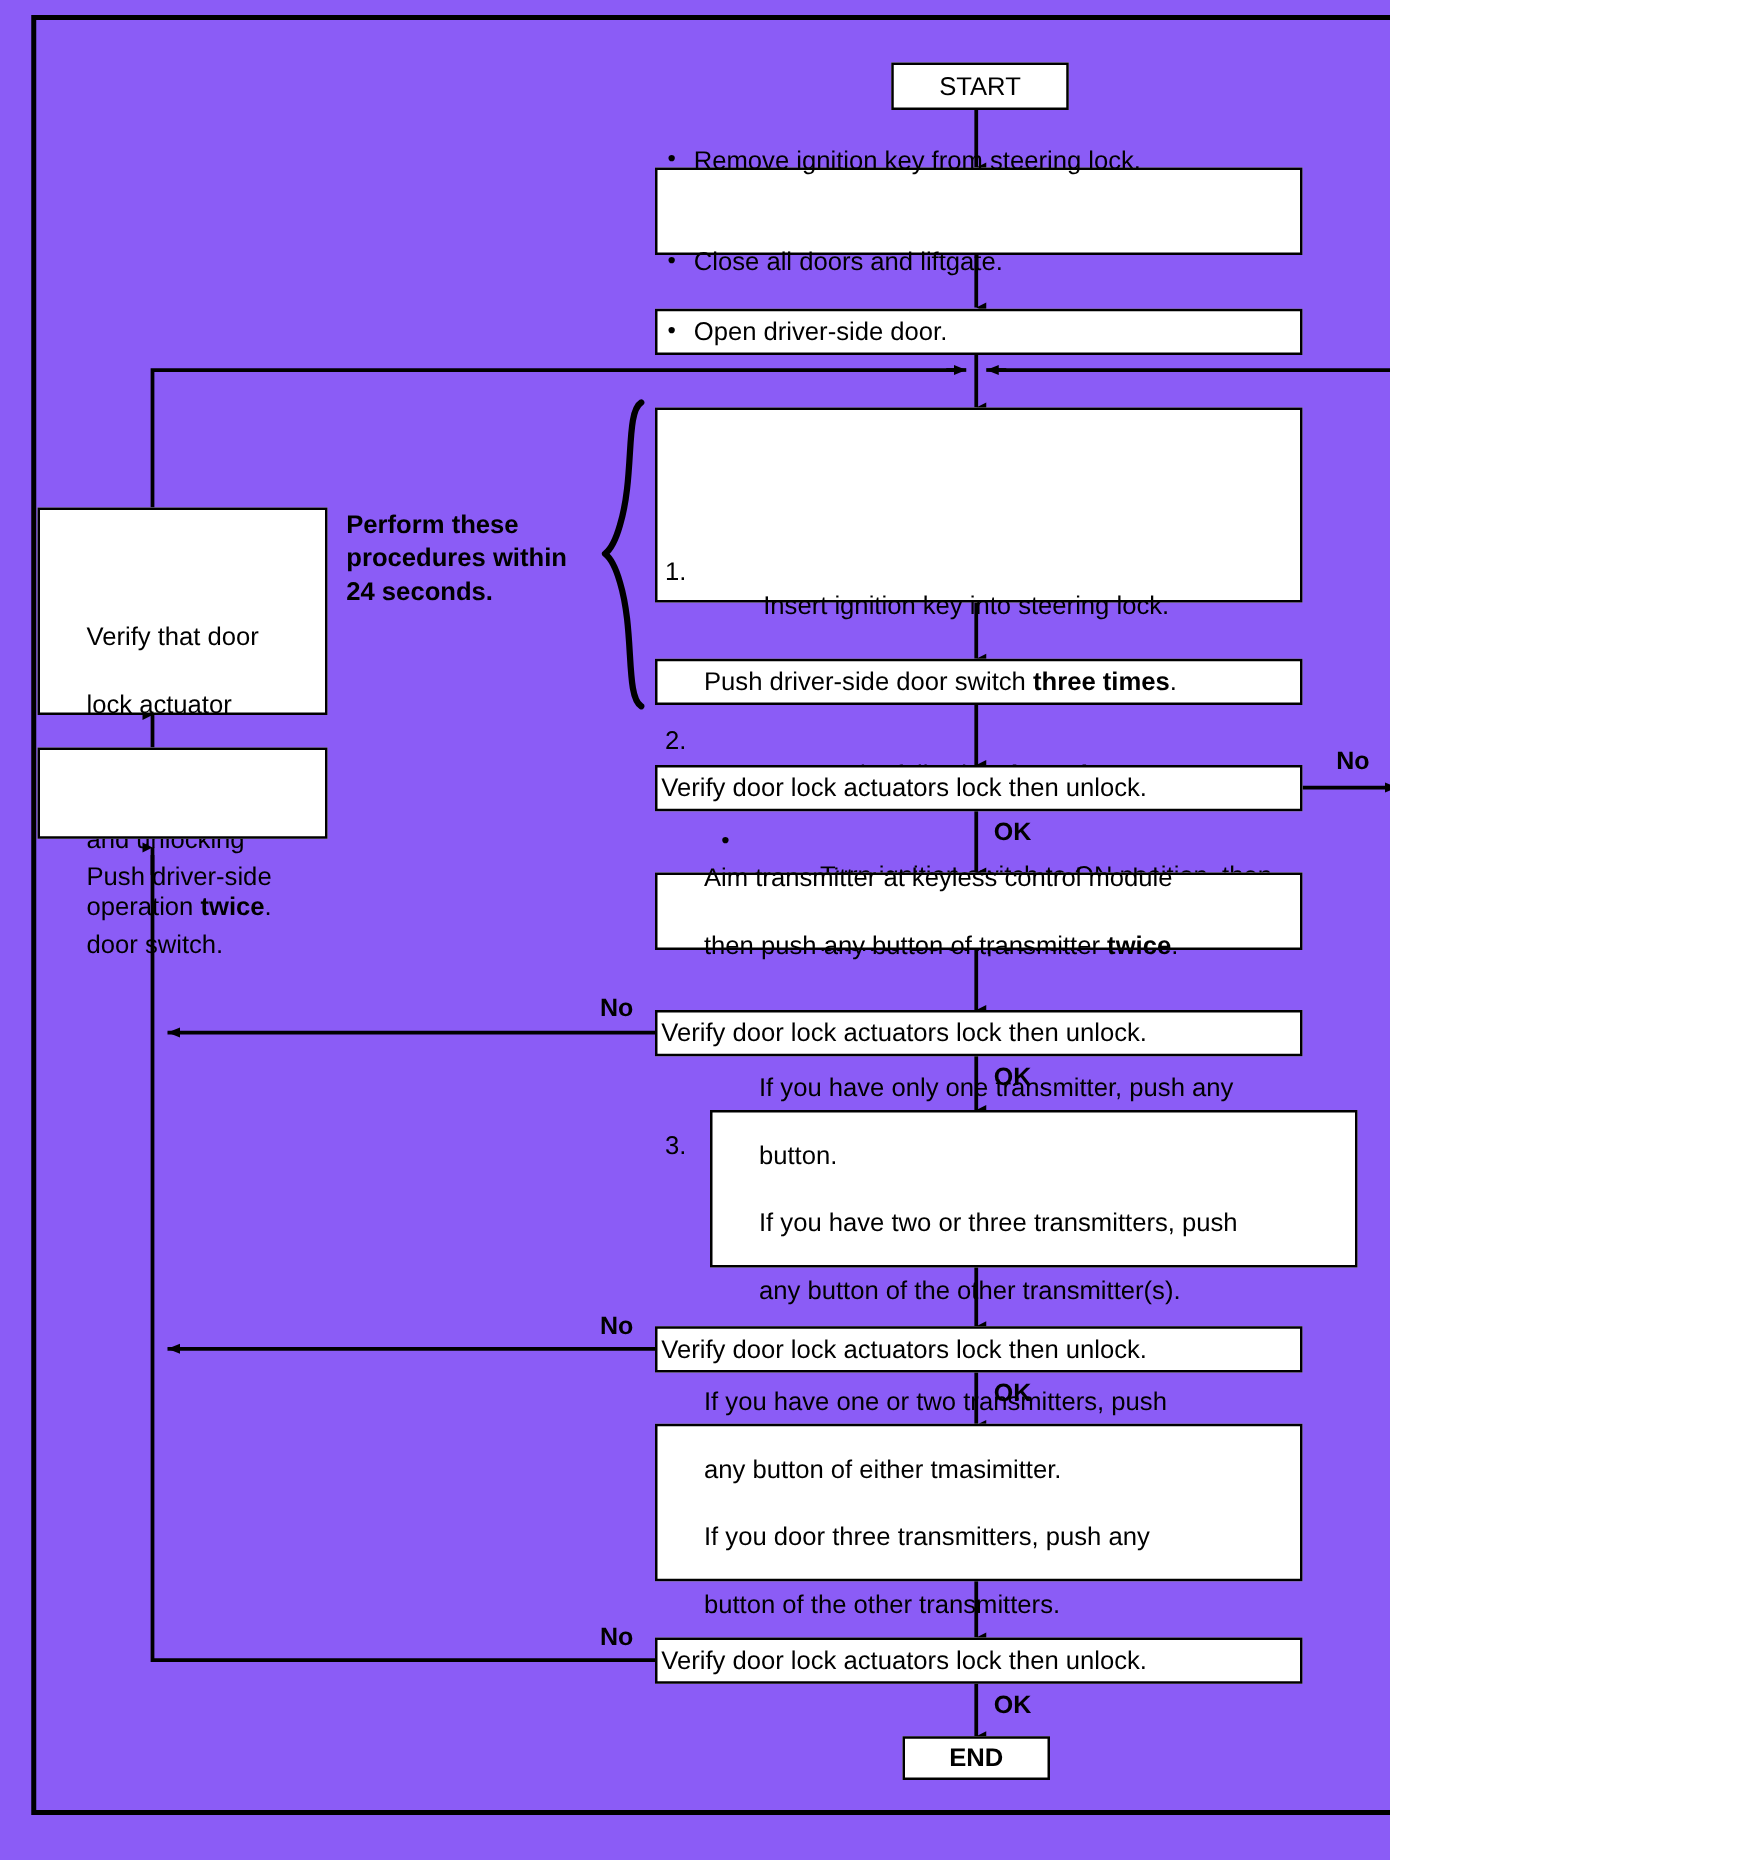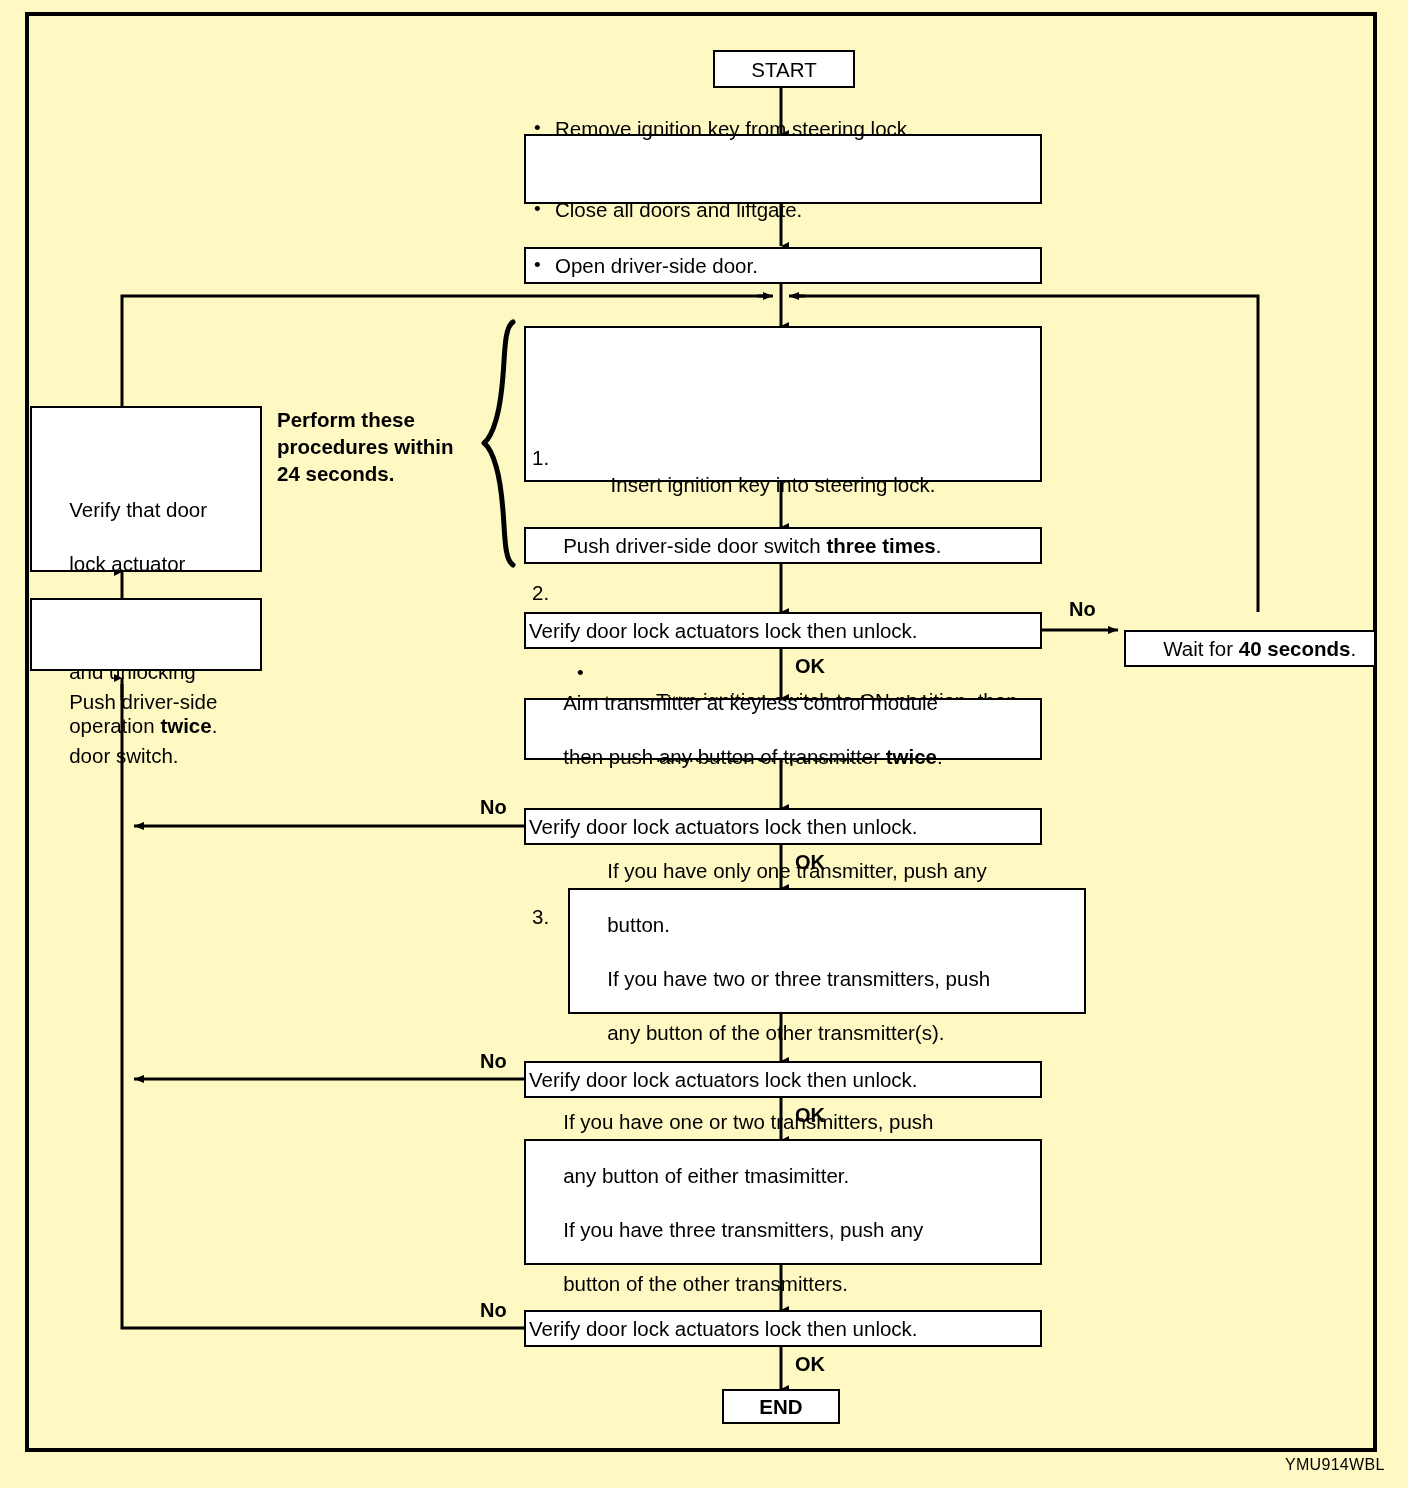--- a/index.html
+++ b/index.html
@@ -2,23 +2,23 @@
 <html><head>
 <meta charset="utf-8">
 <style>
   html, body {
     margin: 0;
     padding: 0;
     background: #ffffff;
   }
   #page {
     position: relative;
-    width: 1408px;
+    width: 1112px;
     height: 1488px;
-    background: #fef9c3;
+    background: #8b5cf6;
     font-family: "Liberation Sans", sans-serif;
     color: #000000;
     overflow: hidden;
   }
   
   #frame {
     position: absolute;
     left: 25px;
     top: 12px;
     width: 1352px;
@@ -258,21 +258,21 @@
   </div>
 
   <div class="box vc" style="left:524px; top:1061px; width:518px; height:37px;">
     <span>Verify door lock actuators lock then unlock.</span>
   </div>
 
   <div class="box vc" style="left:524px; top:1139px; width:518px; height:126px;">
     <div>
       <span>If you have one or two transmitters, push</span><br>
       <span>any button of either tmasimitter.</span><br>
-      <span>If you have three transmitters, push any</span><br>
+      <span>If you door three transmitters, push any</span><br>
       <span>button of the other transmitters.</span>
     </div>
   </div>
 
   <div class="box vc" style="left:524px; top:1310px; width:518px; height:37px;">
     <span>Verify door lock actuators lock then unlock.</span>
   </div>
 
   <div class="box center" style="left:722px; top:1389px; width:118px; height:35px;font-weight:bold;">
     <span>END</span>

